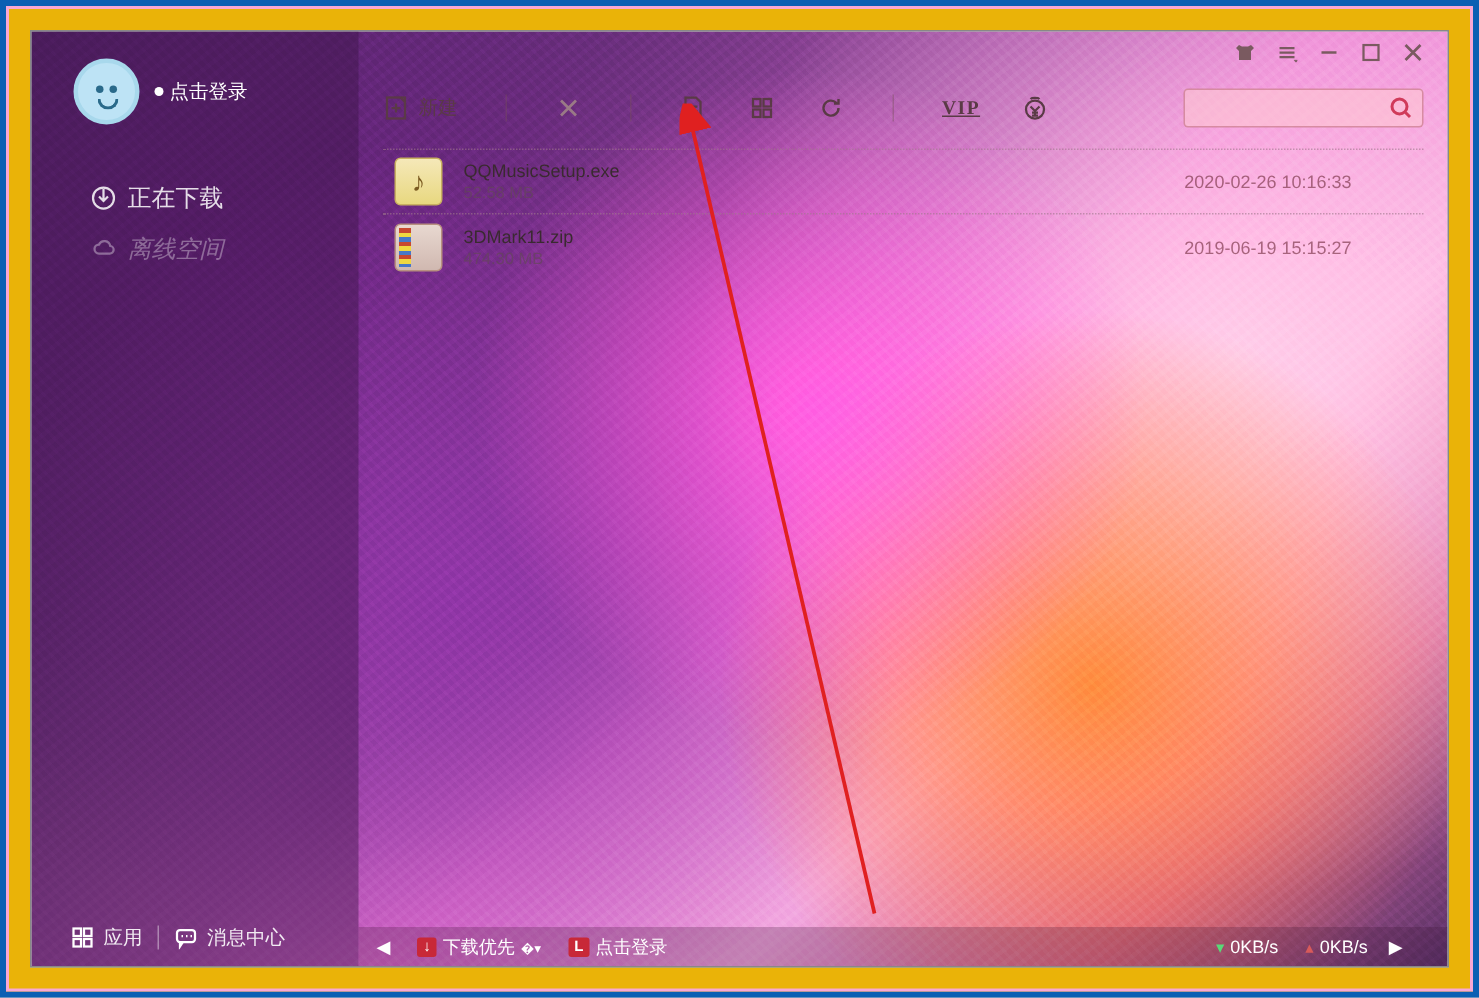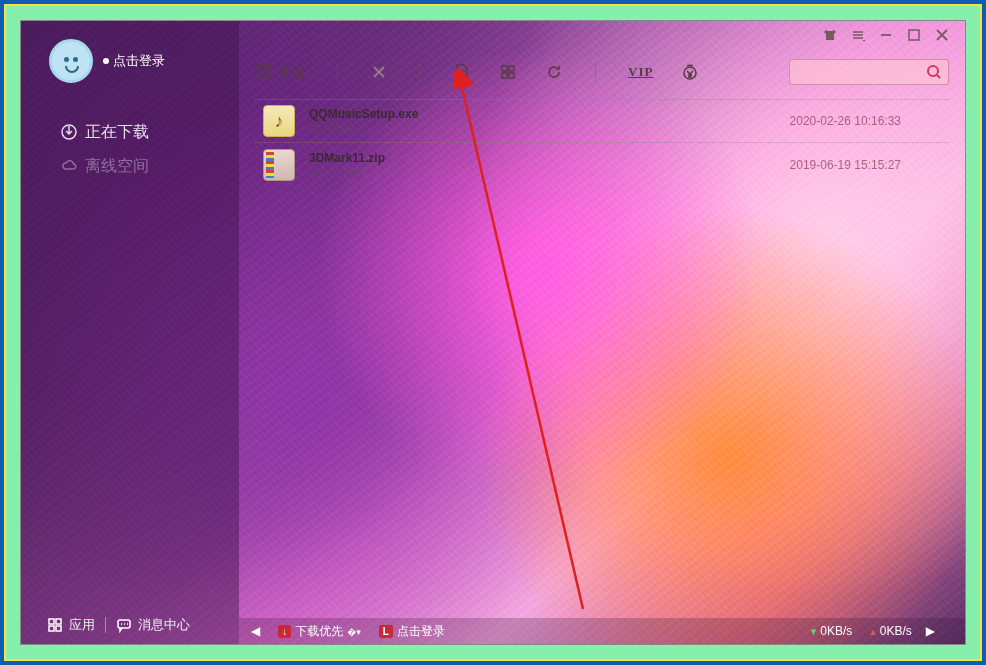--- a/index.html
+++ b/index.html
@@ -1,17 +1,17 @@
 <!DOCTYPE html>
 <html><head>
 <meta charset="utf-8">
 <style>
 * { margin: 0; padding: 0; box-sizing: border-box; font-family: "Microsoft YaHei", Arial, sans-serif; }
 body { width: 986px; height: 665px; background: #0b5fb3; position: relative; overflow: hidden; }
-.outer-frame { position: absolute; top: 4px; left: 4px; right: 4px; bottom: 4px; border: 2px solid #fde047; background: #86efac; }
+.outer-frame { position: absolute; top: 4px; left: 4px; right: 4px; bottom: 4px; border: 2px solid #f9a8d4; background: #eab308; }
 .app-window { position: absolute; top: 14px; left: 14px; right: 14px; bottom: 14px; background: #ccc; overflow: hidden; border: 1px solid #888; }
 .bg-art { position: absolute; inset: 0; background:
   radial-gradient(circle at 55% 40%, rgba(255,100,220,0.85) 0%, rgba(255,100,220,0) 35%),
   radial-gradient(circle at 75% 70%, rgba(255,140,60,0.9) 0%, rgba(255,140,60,0) 30%),
   radial-gradient(circle at 85% 35%, rgba(255,210,230,0.9) 0%, rgba(255,210,230,0) 40%),
   radial-gradient(circle at 30% 60%, rgba(140,60,160,0.95) 0%, rgba(140,60,160,0) 40%),
   radial-gradient(circle at 15% 25%, rgba(100,40,120,0.95) 0%, rgba(100,40,120,0) 45%),
   linear-gradient(135deg, #4a2d5e 0%, #6b3a7a 25%, #a85aa8 45%, #d878c8 55%, #e8a8d8 70%, #c86898 85%, #5a3868 100%);
   filter: contrast(1.05) saturate(1.1);
 }
@@ -25,21 +25,21 @@
 .avatar .eye { position: absolute; width: 5px; height: 5px; background: #2a6a8a; border-radius: 50%; top: 15px; }
 .avatar .eye.l { left: 12px; } .avatar .eye.r { right: 12px; }
 .avatar .mouth { position: absolute; width: 14px; height: 7px; border: 2px solid #2a6a8a; border-top: none; border-radius: 0 0 14px 14px; top: 24px; left: 13px; }
 .login-label { color: #fff; font-size: 13px; }
 .login-dot { display:inline-block; width:6px; height:6px; background:#fff; border-radius:50%; margin-right:4px; vertical-align:1px; }
 .nav { margin-top: 32px; }
 .nav-item { display: flex; align-items: center; height: 34px; padding-left: 64px; color: rgba(255,255,255,0.85); font-size: 16px; cursor: pointer; position: relative; }
 .nav-item .nicon { position: absolute; left: 40px; width: 16px; height: 16px; display:flex; align-items:center; justify-content:center; }
 .nav-item.active { background: rgba(110,40,120,0.78); color: #fff; }
 .nav-item.active::after { content:""; position:absolute; right:0; top:50%; transform:translateY(-50%); border:6px solid transparent; border-right-color: rgba(200,180,200,0.8); }
-.nav-item.dim { color: rgba(255,255,255,0.35); }
+.nav-item.dim { color: rgba(255,255,255,0.35); font-style: italic; }
 .sidebar-bottom { position: absolute; bottom: 10px; left: 0; right: 0; display: flex; align-items: center; gap: 10px; padding-left: 26px; color: rgba(255,255,255,0.9); font-size: 13px; }
 .sb-btn { display:flex; align-items:center; gap:6px; cursor:pointer; }
 .sb-divider { width:1px; height:16px; background: rgba(255,255,255,0.4); }
 .main { position: absolute; left: 218px; right: 0; top: 0; bottom: 0; }
 .titlebar { position: absolute; top: 0; right: 0; height: 28px; display: flex; align-items: center; gap: 14px; padding-right: 16px; }
 .titlebar .tbtn { width: 14px; height: 14px; color: #7a5a60; cursor: pointer; display:flex; align-items:center; justify-content:center; font-size:14px; }
 .toolbar { position: absolute; top: 34px; left: 16px; right: 16px; height: 34px; display: flex; align-items: center; }
 .tb-group { display: flex; align-items: center; gap: 28px; }
 .tb-btn { display: flex; align-items: center; gap: 6px; color: #5a3a46; font-size: 13px; cursor: pointer; }
 .tb-icon { width: 18px; height: 18px; display:flex; align-items:center; justify-content:center; }
@@ -48,21 +48,21 @@
 .search-box { margin-left: auto; width: 160px; height: 26px; background: rgba(255,200,210,0.6); border: 1px solid rgba(200,120,140,0.7); border-radius: 3px; position: relative; }
 .search-box .sicon { position: absolute; right: 6px; top: 4px; color: #d03a5a; }
 .file-list { position: absolute; top: 78px; left: 16px; right: 16px; }
 .file-row { display: flex; align-items: center; height: 44px; padding: 0 8px; cursor: pointer; }
 .file-row.first { border-top: 1px dotted rgba(160,120,140,0.6); border-bottom: 1px dotted rgba(160,120,140,0.6); }
 .file-icon { width: 32px; height: 32px; border-radius: 4px; margin-right: 14px; display:flex; align-items:center; justify-content:center; font-size:18px; }
 .file-icon.exe { background: linear-gradient(#f5e8b8,#e8d880); color:#7a5a20; border:1px solid #c8b060; }
 .file-icon.zip { background: linear-gradient(#e8d8d0,#d0b8b0); border:1px solid #b89080; position:relative; }
 .file-icon.zip::before { content:""; position:absolute; left:2px; top:2px; bottom:2px; width:8px; background: repeating-linear-gradient(#c84830 0 3px,#f0d840 3px 6px,#4878c8 6px 9px); }
 .file-meta { display:flex; flex-direction:column; justify-content:center; }
-.file-name { font-size: 12px; font-weight: bold; color: #3a2a30; }
+.file-name { font-size: 12px; font-weight: normal; color: #3a2a30; }
 .file-size { font-size: 11px; color: rgba(100,70,90,0.7); margin-top: 2px; }
 .file-date { margin-left: auto; font-size: 12px; color: rgba(130,60,80,0.7); padding-right: 40px; }
 .statusbar { position: absolute; bottom: 0; left: 0; right: 0; height: 26px; display: flex; align-items: center; padding: 0 12px; color: #fff; font-size: 12px; background: rgba(60,20,50,0.25); }
 .sb-item { display: flex; align-items: center; gap: 4px; margin-right: 18px; cursor:pointer; }
 .sb-badge { background: #c82838; padding: 1px 4px; border-radius: 2px; font-size: 10px; font-weight:bold; }
 .sb-badge.r { background: #c82838; }
 .sb-spacer { flex: 1; }
 .speed { display:flex; align-items:center; gap:4px; margin-left:18px; }
 .speed-arrow { font-size:11px; }
 .arrow-annotation { position: absolute; top: 48px; left: 432px; pointer-events: none; }

